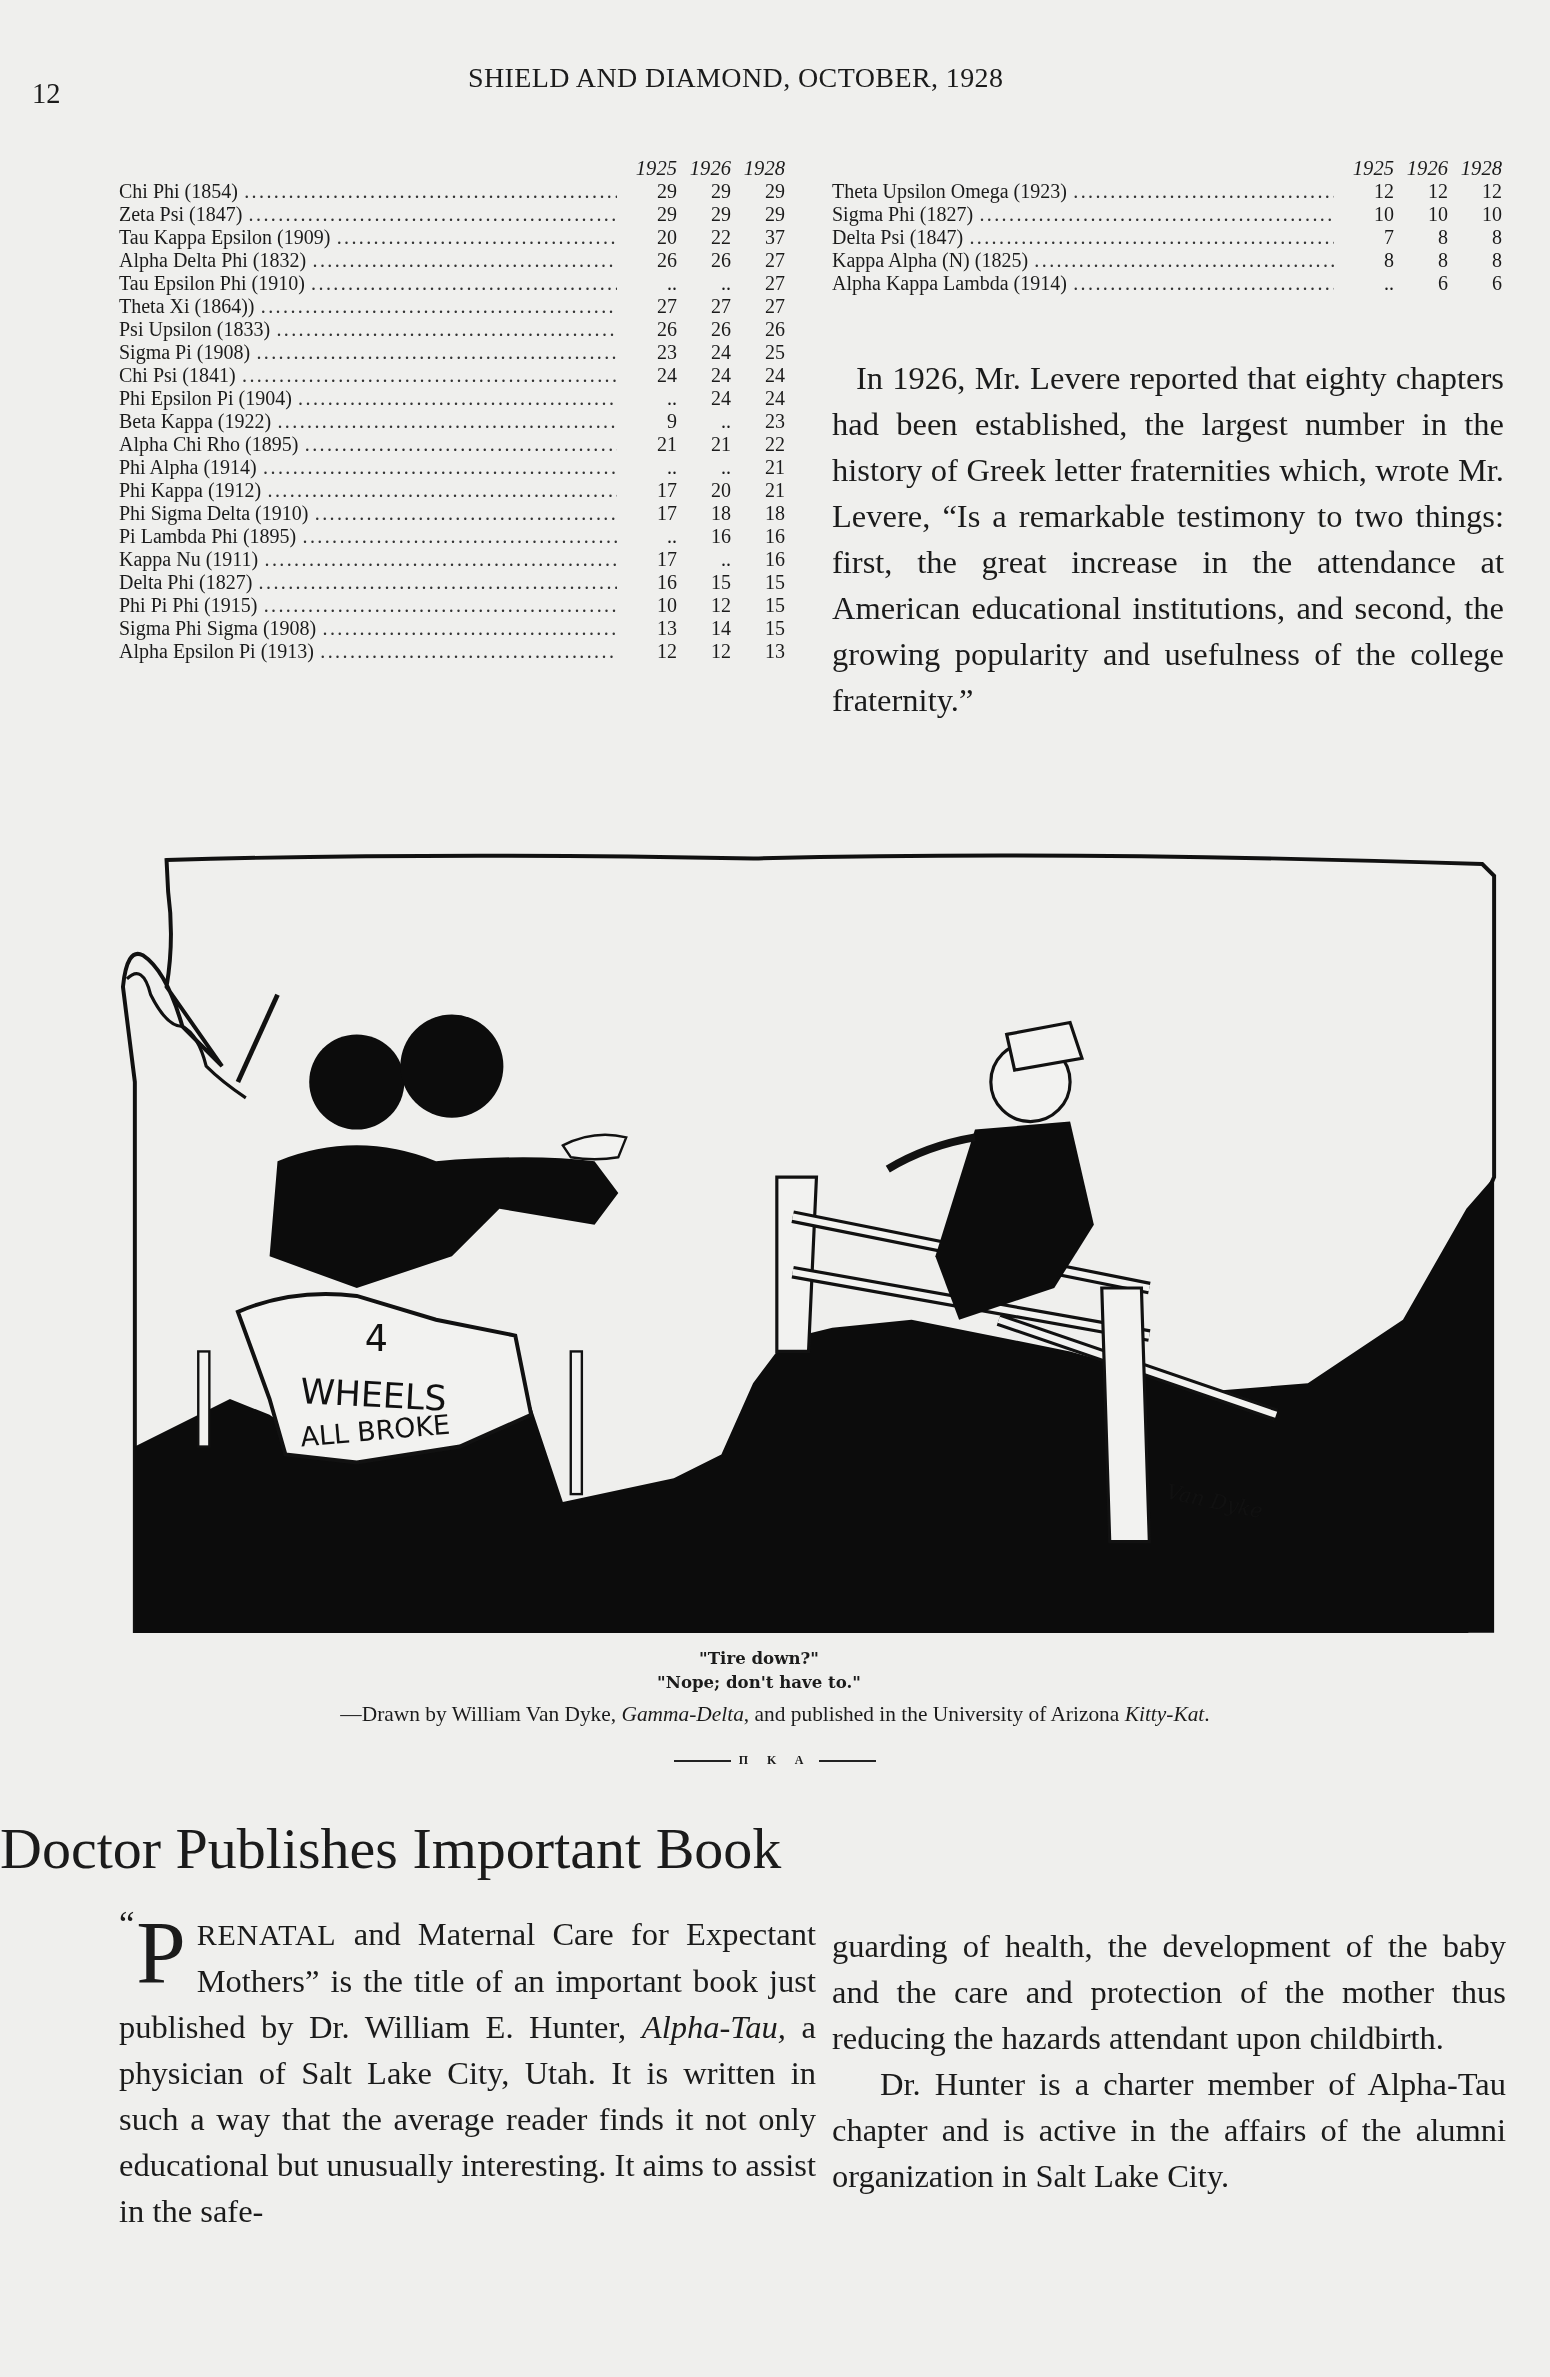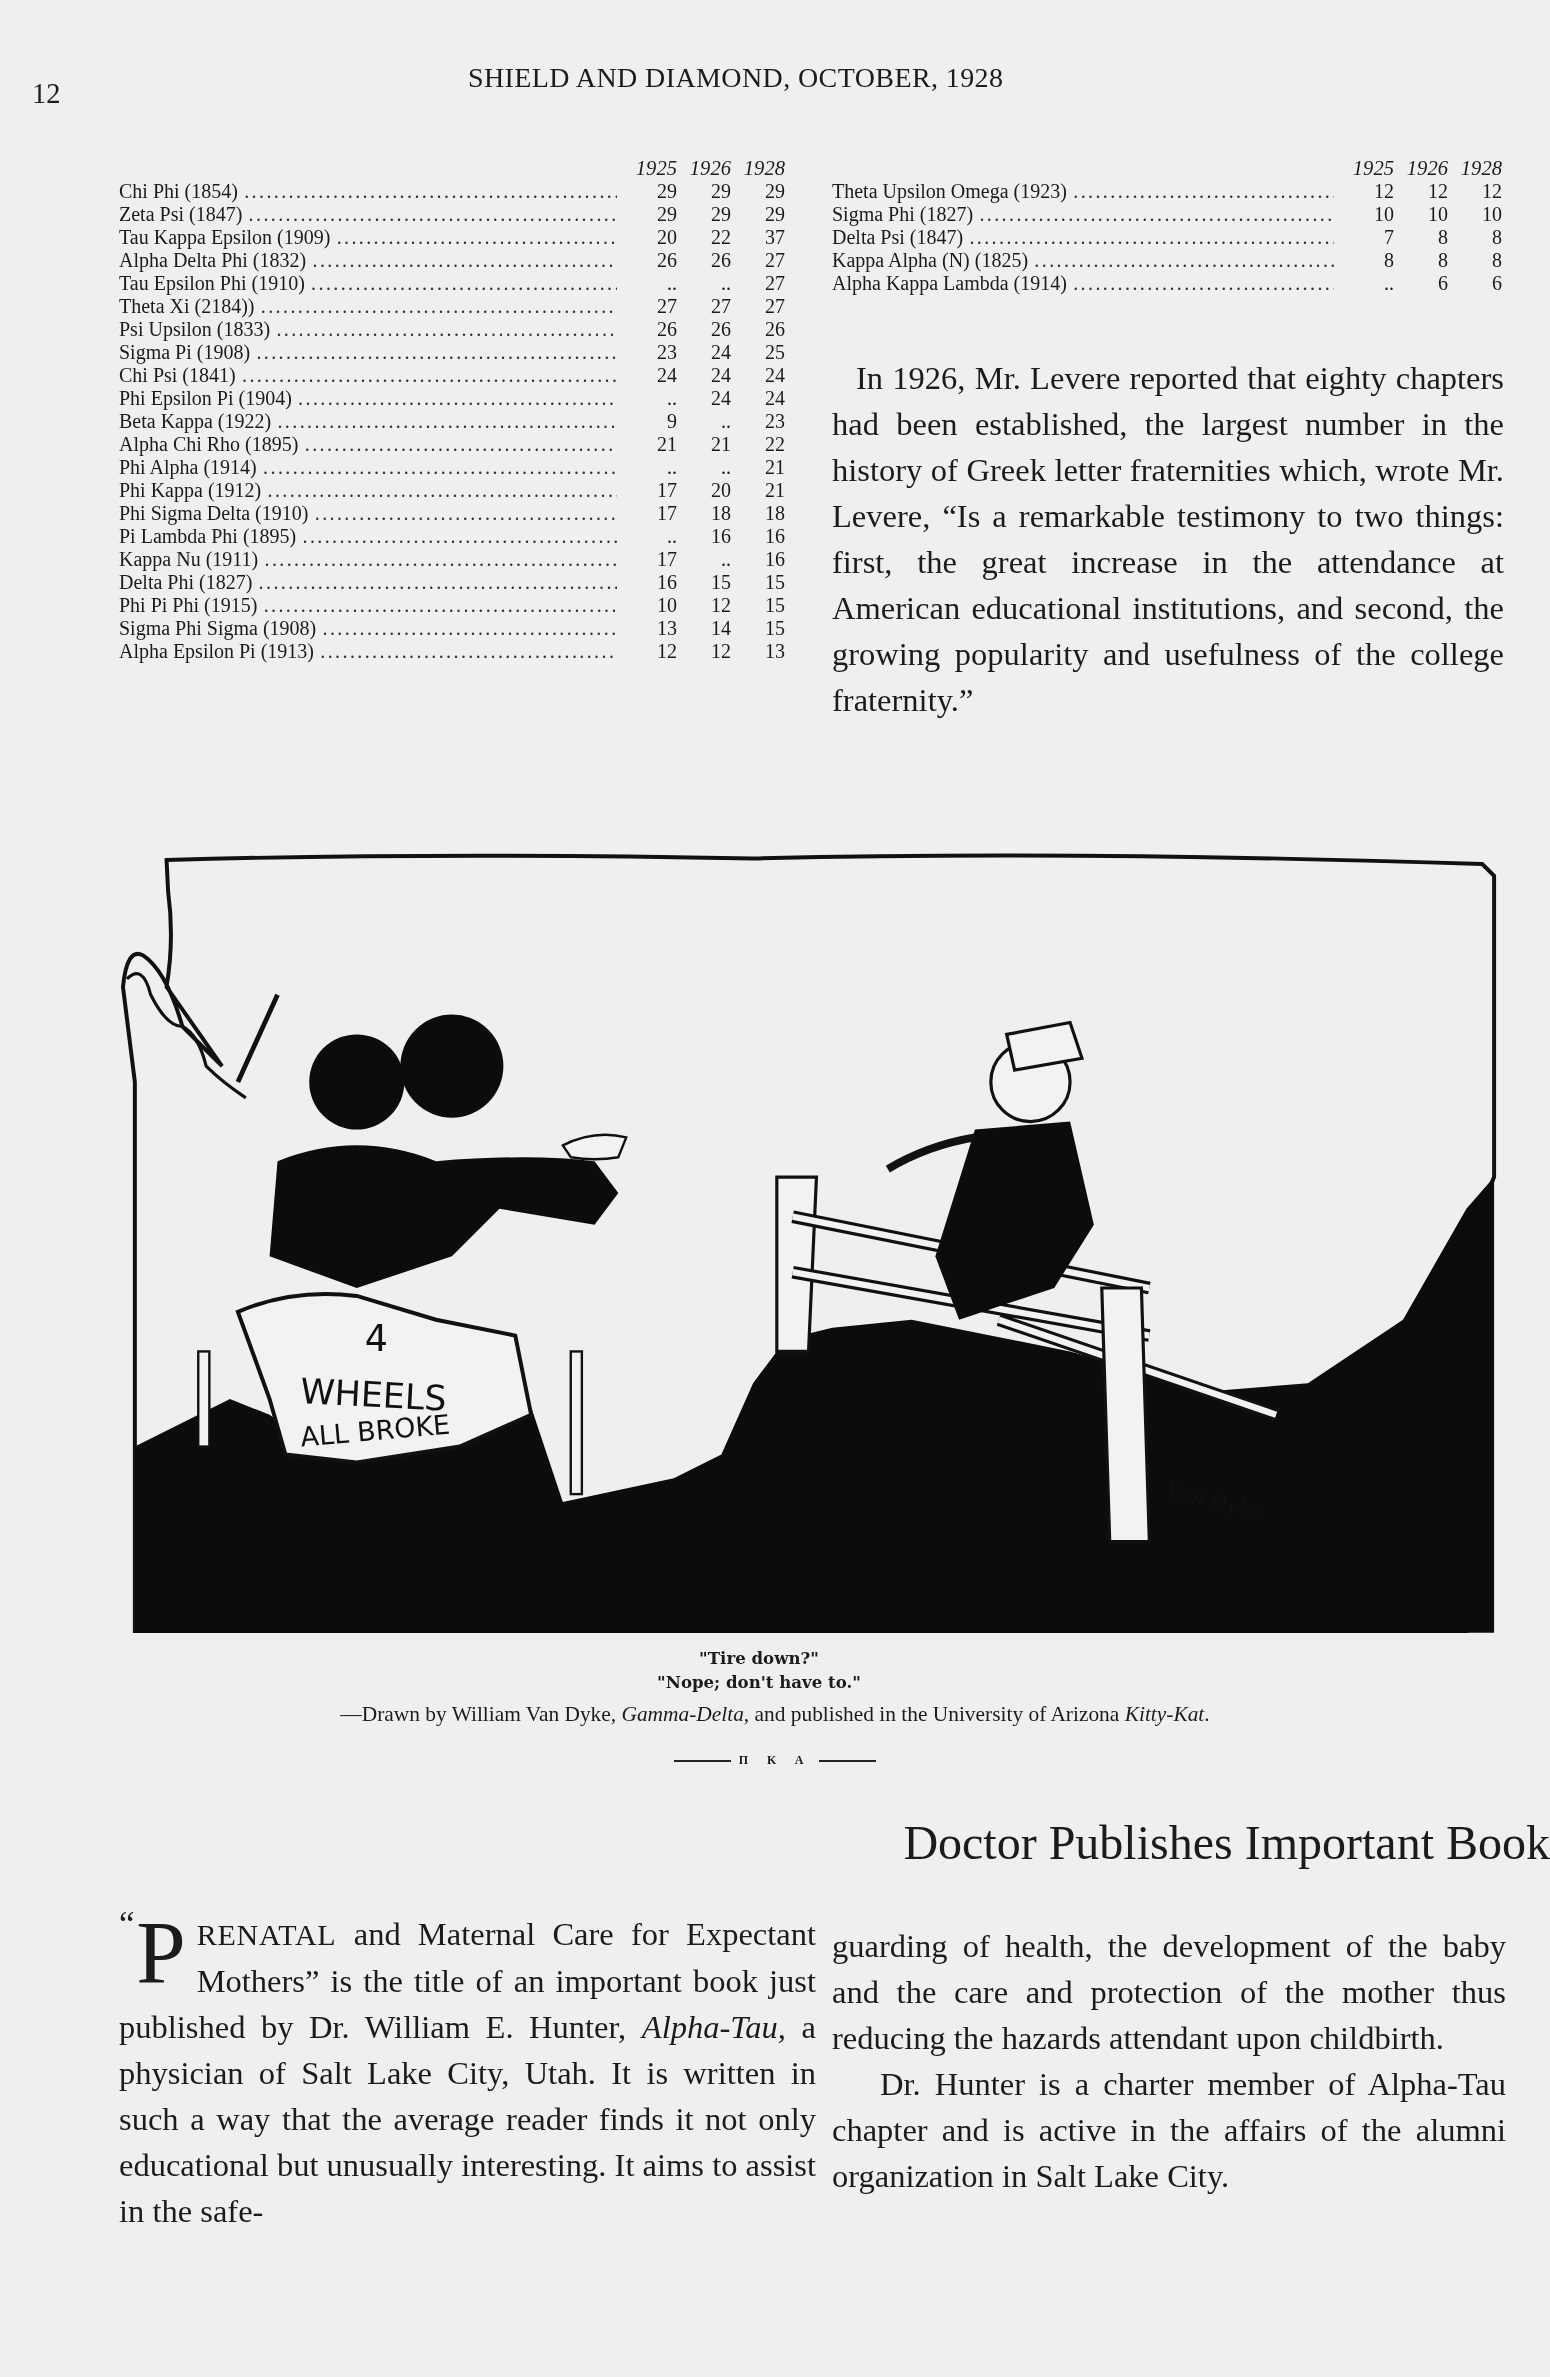--- a/index.html
+++ b/index.html
@@ -55,22 +55,22 @@
   .caption-q1 { top: 1648px; font-family: "DejaVu Serif", serif; font-weight: bold; font-size: 16.6px; left: -16px; }
   .caption-q2 { top: 1672px; font-family: "DejaVu Serif", serif; font-weight: bold; font-size: 16.6px; left: -16px; }
   .credit { top: 1702px; font-size: 21.4px; left: 0; }
   .credit i { font-style: italic; }
   .divider {
     position: absolute; top: 1753px; left: 0; width: 1550px; text-align: center;
     font-size: 12px; font-weight: bold; letter-spacing: 8px;
   }
   .divider .rule { display: inline-block; width: 57px; height: 2.4px; background: #222; vertical-align: middle; margin: 0 8px; }
   .article-title {
-    position: absolute; top: 1815px; left: 0; width: 1550px; text-align: right;
-    font-size: 48px;
+    position: absolute; top: 1815px; left: 0; width: 1550px; text-align: left;
+    font-size: 58px;
   }
   .article-left { position: absolute; left: 119px; top: 1911px; width: 697px; }
   .article-right { position: absolute; left: 832px; top: 1911px; width: 674px; margin-top: 12px; }
   .drop { position: relative; }
   .dropcap {
     float: left; font-size: 89px; line-height: 76px; margin: 3.2px 11px 0 0;
   }
   .openq { float: left; font-size: 35px; line-height: 28.5px; margin-right: 1.6px; }
   .smallcaps { letter-spacing: 0.8px; font-size: 30px; }
   .indent { text-indent: 48px; }
@@ -117,21 +117,21 @@
         <span class="val">27</span>
       </div>
       <div class="row">
         <span class="name">Tau Epsilon Phi (1910)</span>
         <span class="leader"></span>
         <span class="val">..</span>
         <span class="val">..</span>
         <span class="val">27</span>
       </div>
       <div class="row">
-        <span class="name">Theta Xi (2184))</span>
+        <span class="name">Theta Xi (1864))</span>
         <span class="leader"></span>
         <span class="val">27</span>
         <span class="val">27</span>
         <span class="val">27</span>
       </div>
       <div class="row">
         <span class="name">Psi Upsilon (1833)</span>
         <span class="leader"></span>
         <span class="val">26</span>
         <span class="val">26</span>

